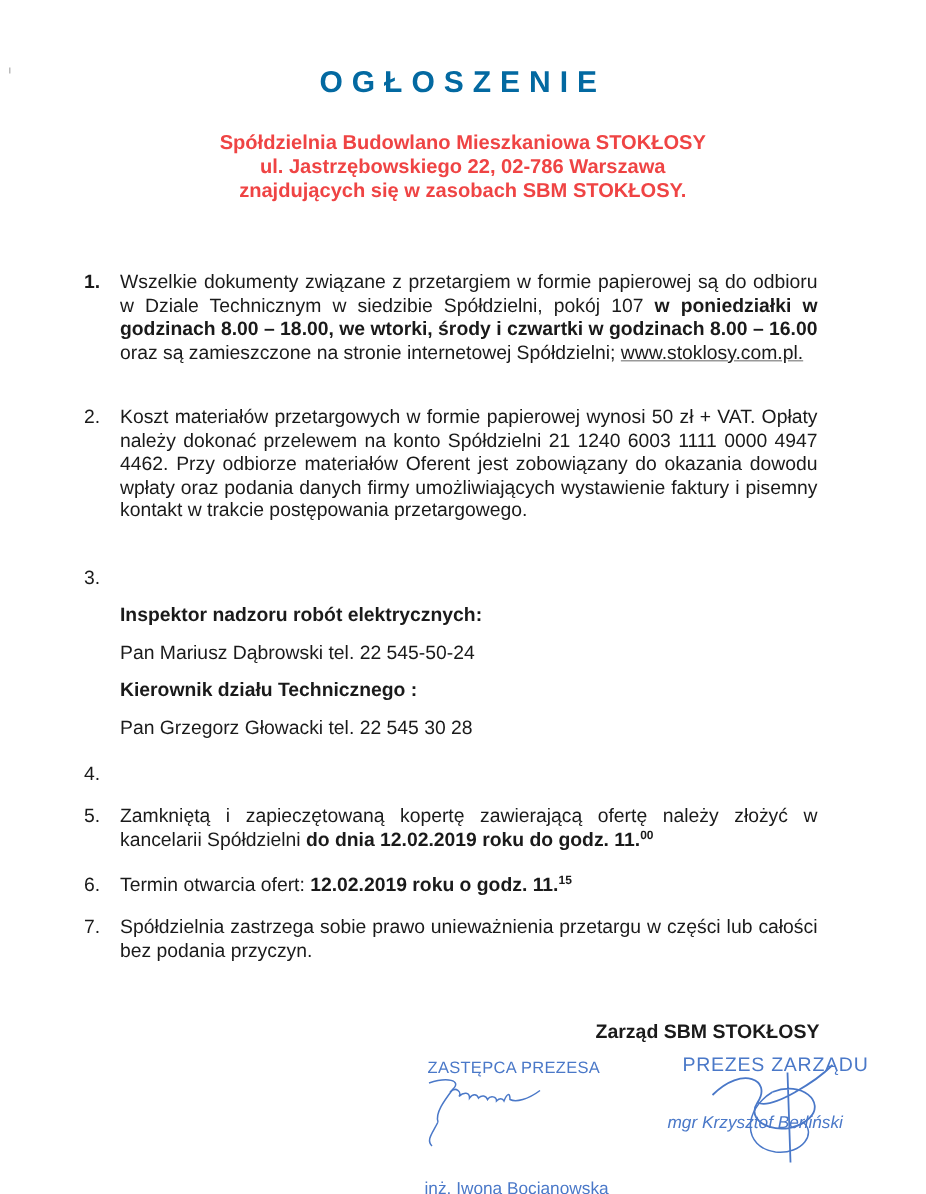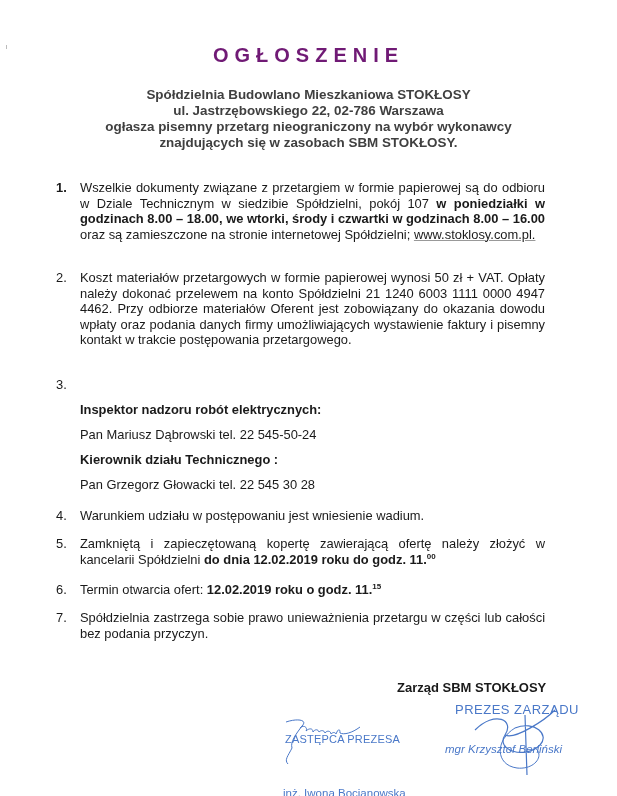--- a/index.html
+++ b/index.html
@@ -1,21 +1,21 @@
 <!DOCTYPE html>
 <html><head>
 <meta charset="utf-8">
 <style>
   html, body { margin:0; padding:0; background:#ffffff; }
   body { width:617px; height:796px; position:relative; overflow:hidden;
          font-family:"Liberation Sans", sans-serif; color:#1a1a1a; }
   .title { position:absolute; top:44px; left:0; width:617px; text-align:center;
-           font-weight:bold; font-size:20px; letter-spacing:6px; color:#701a75; }
+           font-weight:bold; font-size:20px; letter-spacing:6px; color:#0369a1; }
   .header { position:absolute; top:87px; left:0; width:617px; text-align:center;
-            font-weight:bold; font-size:13.4px; line-height:16px; color:#404040; }
+            font-weight:bold; font-size:13.4px; line-height:16px; color:#ef4444; }
   .item { position:absolute; left:80px; width:465px; font-size:12.9px; line-height:15.5px; }
   .item .num { position:absolute; left:-24px; top:0; }
   .just { text-align:justify; text-align-last:left; }
   .link { text-decoration:underline; text-decoration-color:#999; }
   sup { font-size:8px; line-height:0; vertical-align:5px; font-weight:bold; }
   .contact-line { position:absolute; left:80px; font-size:12.9px; }
   .b { font-weight:bold;text-align:right; }
   .board { position:absolute; top:656px; left:397px; font-weight:bold; font-size:13px;margin-top:24px; }
   .stamp { position:absolute; color:#4a78c8; font-size:11.5px; }
   .stamp-i { font-style:italic; font-weight:normal; }
@@ -25,21 +25,20 @@
 </head>
 <body>
 
 <div class="margin-mark"></div>
 
 <div class="title">OGŁOSZENIE</div>
 
 <div class="header">
   <div>Spółdzielnia Budowlano Mieszkaniowa STOKŁOSY</div>
   <div>ul. Jastrzębowskiego 22, 02-786 Warszawa</div>
-  <div>ogłasza pisemny przetarg nieograniczony na wybór wykonawcy</div>
   <div>znajdujących się w zasobach SBM STOKŁOSY.</div>
 </div>
 
 <div class="item just" style="top:180px;">
   <span class="num b">1.</span>
   <span>Wszelkie dokumenty związane z przetargiem w formie papierowej są do odbioru w Dziale Technicznym w siedzibie Spółdzielni, pokój 107 </span><span class="b">w poniedziałki w godzinach 8.00 – 18.00, we wtorki, środy i czwartki w godzinach 8.00 – 16.00</span><span> oraz są zamieszczone na stronie internetowej Spółdzielni; </span><span class="link">www.stoklosy.com.pl.</span>
 </div>
 
 <div class="item just" style="top:270px;">
   <span class="num">2.</span>
@@ -49,41 +48,40 @@
 <div class="item" style="top:377px;">
   <span class="num">3.</span>
 </div>
 <div class="contact-line b" style="top:402px;">Inspektor nadzoru robót elektrycznych:</div>
 <div class="contact-line" style="top:427px;">Pan Mariusz Dąbrowski  tel. 22 545-50-24</div>
 <div class="contact-line b" style="top:452px;">Kierownik działu Technicznego :</div>
 <div class="contact-line" style="top:477px;">Pan Grzegorz Głowacki  tel. 22 545 30 28</div>
 
 <div class="item" style="top:508px;">
   <span class="num">4.</span>
-  <span>Warunkiem udziału w postępowaniu jest wniesienie wadium.</span>
 </div>
 
 <div class="item just" style="top:536px;">
   <span class="num">5.</span>
   <span>Zamkniętą i zapieczętowaną kopertę zawierającą ofertę należy złożyć w kancelarii Spółdzielni </span><span class="b">do dnia 12.02.2019 roku do godz. 11.</span><sup>00</sup>
 </div>
 
 <div class="item" style="top:582px;">
   <span class="num">6.</span>
   <span>Termin otwarcia ofert: </span><span class="b">12.02.2019 roku o godz. 11.</span><sup>15</sup>
 </div>
 
 <div class="item just" style="top:610px;">
   <span class="num">7.</span>
   <span>Spółdzielnia zastrzega sobie prawo unieważnienia przetargu w części lub całości bez podania przyczyn.</span>
 </div>
 
 <div class="board">Zarząd SBM STOKŁOSY</div>
 
-<div class="stamp" style="top:733px; left:285px; font-size:11px; letter-spacing:0.2px;">ZASTĘPCA PREZESA</div>
+<div class="stamp" style="top:706px; left:285px; font-size:11px; letter-spacing:0.2px;">ZASTĘPCA PREZESA</div>
 <svg class="sig" style="top:716px; left:278px;" width="120" height="50">
   <path d="M8 6 C20 2 30 4 24 10 C18 18 12 26 14 32 M14 32 C10 40 6 44 10 48" stroke="#4a78c8" stroke-width="1" fill="none"></path>
   <path d="M22 12 c4 -4 8 0 6 3 c3 -3 7 -3 7 1 c2 -3 5 -3 6 0 c2 -2 5 -2 6 1 c2 -3 6 -2 6 1 c2 -2 4 -2 5 0 c2 -5 4 -6 4 -1 c4 2 12 0 20 -6" stroke="#4a78c8" stroke-width="1" fill="none"></path>
 </svg>
 <div class="stamp" style="top:739px; left:283px;margin-top:48px;">inż. Iwona Bocianowska</div>
 
 <div class="stamp" style="top:702px; left:455px; font-size:13px; letter-spacing:0.5px;">PREZES ZARZĄDU</div>
 <svg class="sig" style="top:700px; left:455px;" width="140" height="80">
   <path d="M20 30 C40 10 60 20 50 35 C40 50 70 60 85 45 C95 35 80 20 60 28 M50 35 C60 40 90 20 100 10 M70 15 L72 75" stroke="#4a78c8" stroke-width="1.2" fill="none"></path>
   <path d="M60 28 C40 40 40 65 62 68 C80 70 90 55 80 48" stroke="#4a78c8" stroke-width="1" fill="none"></path>

